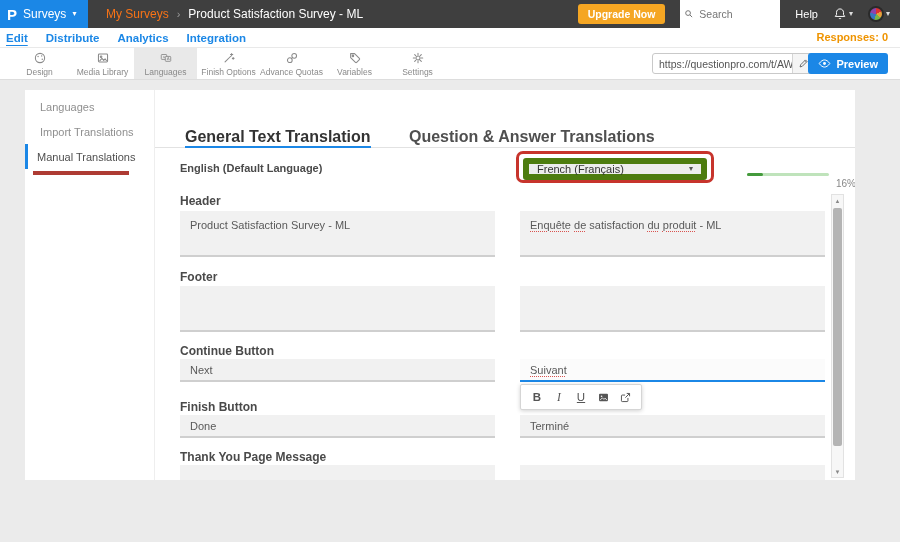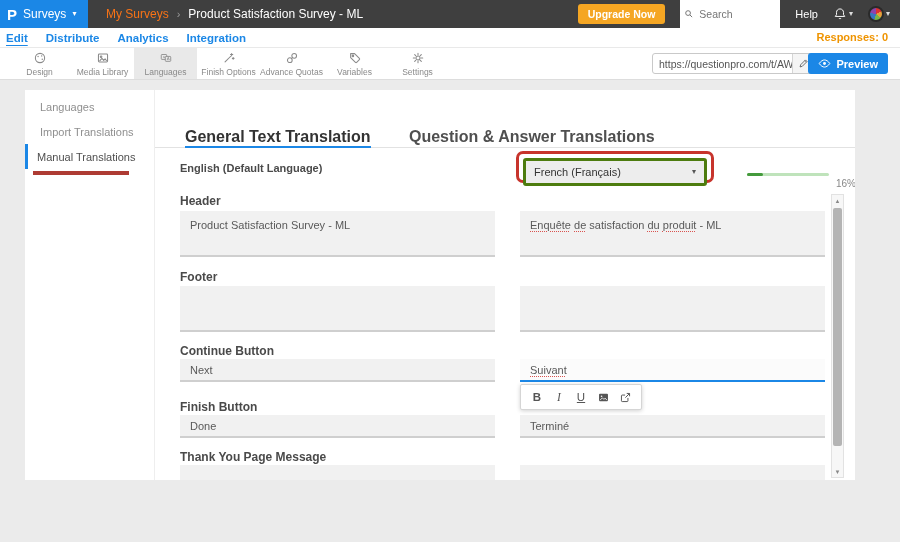--- a/index.html
+++ b/index.html
@@ -54,21 +54,21 @@
   .annot-underline { margin-left:8px; margin-top:2px; width:96px; height:4px; background:#ae3b33; }
 
   
   .main { position:absolute; left:155px; top:90px; width:700px; height:390px; background:#fff; overflow:hidden; }
   .tabs-row { position:absolute; left:0; top:38px; width:700px; border-bottom:1px solid #e2e2e2; padding-left:30px; }
   .tab { display:inline-block; font-size:16px; font-weight:bold; color:#4f4f4f; margin-right:34px; cursor:pointer; }
   .tab.active { color:#333; border-bottom:2px solid #1b87e6; margin-bottom:-1px; }
 
   .src-label { position:absolute; left:25px; top:72px; font-size:11px; font-weight:bold; color:#4a4a4a; }
   .annot-box { position:absolute; left:361px; top:61px; width:198px; height:32px; border:3px solid #c7342c; border-radius:7px; }
-  .lang-select { position:absolute; left:4px; top:4px; width:184px; height:28px; background:#ededed; border:3px solid #4d7c0f; border-radius:3px; display:flex; align-items:center; padding:0 8px; font-size:11px; color:#333; cursor:pointer; }
+  .lang-select { position:absolute; left:4px; top:4px; width:184px; height:22px; background:#ededed; border:6px solid #4d7c0f; border-radius:3px; display:flex; align-items:center; padding:0 8px; font-size:11px; color:#333; cursor:pointer; }
   .lang-select .caret { margin-left:auto; color:#555; }
   .progress-track { position:absolute; left:592px; top:83px; width:82px; height:3px; background:#bfe3bb; border-radius:2px; }
   .progress-fill { width:16px; height:3px; background:#449a3c; border-radius:2px; }
   .progress-label { position:absolute; left:681px; top:88px; font-size:10px; color:#888; }
 
   .field-label { position:absolute; left:25px; font-size:12px; font-weight:bold; color:#4a4a4a; }
   .tbox { position:absolute; background:#f1f1f1; border:none; border-bottom:2px solid #cfcfcf; font-size:11px; color:#595959; padding:8px 10px; cursor:text; }
   .tbox.left { left:25px; width:315px; }
   .tbox.right { left:365px; width:305px; }
   .tbox.single { padding:4px 10px; display:flex; align-items:center; }

